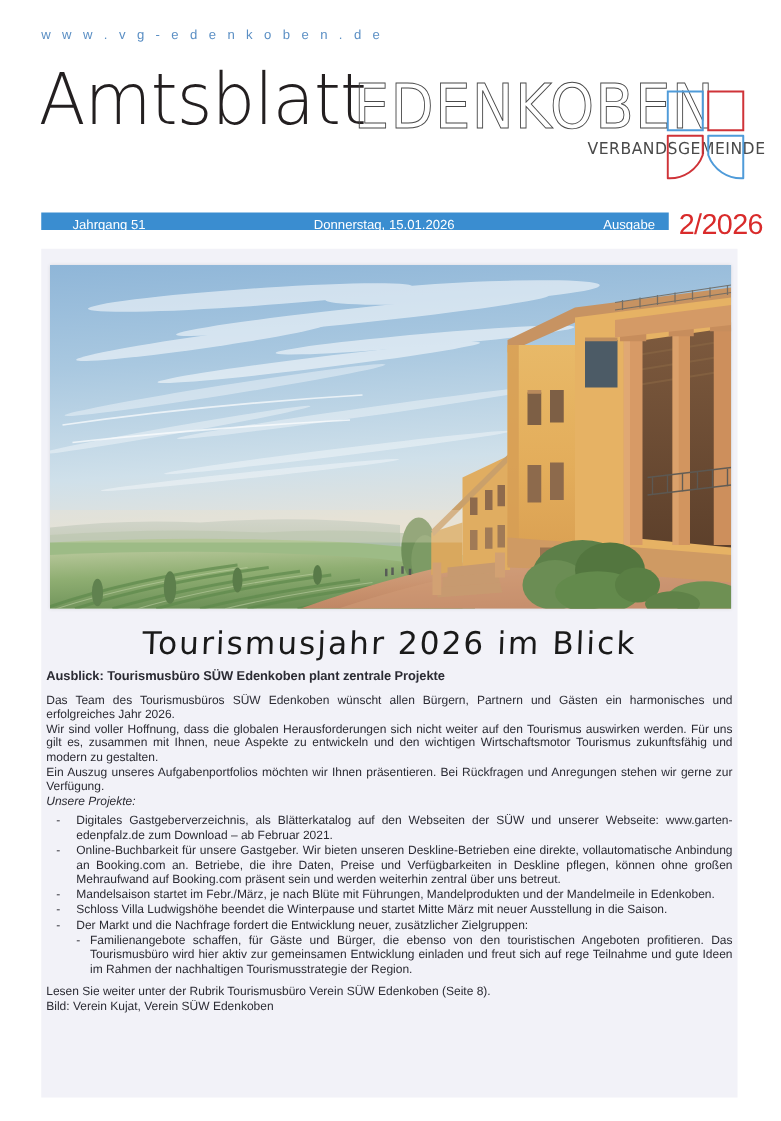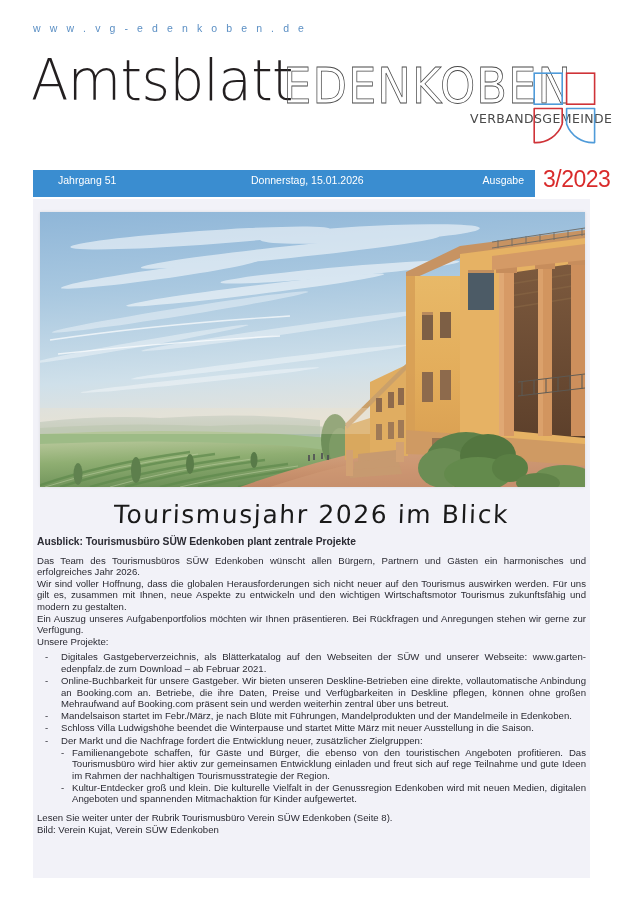--- a/index.html
+++ b/index.html
@@ -59,21 +59,21 @@
     margin-left:26px;
   }
   .crest{
     position:absolute; left:533px; top:72px;
     width:64px; height:72px;
   }
 
   
   .infobar{
     position:absolute; left:33px; top:170px;
-    width:502px; height:27px;
+    width:502px; height:14px;
     background:#3a8dd0;
     color:#ffffff;
     font-size:10.5px;
   }
   .infobar span{position:absolute;top:4px;white-space:nowrap;}
   .ib-jahrgang{left:25px;}
   .ib-date{left:218px;text-align:right;}
   .ib-ausgabe{right:11px;}
   .issue-number{
     position:absolute; left:543px; top:166px;
@@ -125,21 +125,21 @@
     letter-spacing:-0.05px;
   }
   .article p{
     margin:0 0 0 0;
     text-align:justify;
     text-justify:inter-word;
     hyphens:auto;
   }
   .article p.nojust{text-align:left;}
   .lead-block p{margin-bottom:0;}
-  .projects-label{margin-top:5px;}
+  .projects-label{margin-top:5px;font-style:italic;}
   ul.projects{
     list-style:none;
     margin:4px 0 0 0;
     padding:0;
   }
   ul.projects > li{
     position:relative;
     padding-left:24px;
     margin-bottom:0.5px;
     text-align:justify;
@@ -191,21 +191,21 @@
 
       <path d="M61.6 36.5 H33.6 V52 A28 28 0 0 0 61.6 70.6 Z" fill="none" stroke="#4f9bd9" stroke-width="1.6" stroke-linejoin="round"></path>
     </svg>
   </div>
 
   <div class="infobar">
     <span class="ib-jahrgang">Jahrgang 51</span>
     <span class="ib-date">Donnerstag, 15.01.2026</span>
     <span class="ib-ausgabe">Ausgabe</span>
   </div>
-  <div class="issue-number">3/2023</div>
+  <div class="issue-number">2/2026</div>
 
   <div class="panel"></div>
 
   <div class="photo">
     <svg viewBox="0 0 545 275" preserveAspectRatio="none" xmlns="http://www.w3.org/2000/svg">
       <defs>
         <linearGradient id="sky" x1="0" y1="0" x2="0.12" y2="1">
           <stop offset="0%" stop-color="#8fb6d8"></stop>
           <stop offset="30%" stop-color="#a9c8e0"></stop>
           <stop offset="62%" stop-color="#cfe0ea"></stop>
@@ -407,36 +407,35 @@
   </div>
 
   <div class="headline">Tourismusjahr 2026 im Blick</div>
 
   <div class="article">
 
     <p class="subhead">Ausblick: Tourismusbüro SÜW Edenkoben plant zentrale Projekte</p>
 
     <div class="lead-block">
       <p>Das Team des Tourismusbüros SÜW Edenkoben wünscht allen Bürgern, Partnern und Gästen ein harmonisches und erfolgreiches Jahr 2026.</p>
-      <p>Wir sind voller Hoffnung, dass die globalen Herausforderungen sich nicht neuer auf den Tourismus auswirken werden. Für uns gilt es, zusammen mit Ihnen, neue Aspekte zu entwickeln und den wichtigen Wirtschaftsmotor Tourismus zukunftsfähig und modern zu gestalten.</p>
+      <p>Wir sind voller Hoffnung, dass die globalen Herausforderungen sich nicht weiter auf den Tourismus auswirken werden. Für uns gilt es, zusammen mit Ihnen, neue Aspekte zu entwickeln und den wichtigen Wirtschaftsmotor Tourismus zukunftsfähig und modern zu gestalten.</p>
       <p>Ein Auszug unseres Aufgabenportfolios möchten wir Ihnen präsentieren. Bei Rückfragen und Anregungen stehen wir gerne zur Verfügung.</p>
     </div>
 
     <p class="nojust projects-label">Unsere Projekte:</p>
 
     <ul class="projects">
       <li>Digitales Gastgeberverzeichnis, als Blätterkatalog auf den Webseiten der SÜW und unserer Webseite: www.garten-edenpfalz.de zum Download – ab Februar 2021.</li>
       <li>Online-Buchbarkeit für unsere Gastgeber. Wir bieten unseren Deskline-Betrieben eine direkte, vollautomatische Anbindung an Booking.com an. Betriebe, die ihre Daten, Preise und Verfügbarkeiten in Deskline pflegen, können ohne großen Mehraufwand auf Booking.com präsent sein und werden weiterhin zentral über uns betreut.</li>
       <li>Mandelsaison startet im Febr./März, je nach Blüte mit Führungen, Mandelprodukten und der Mandelmeile in Edenkoben.</li>
       <li>Schloss Villa Ludwigshöhe beendet die Winterpause und startet Mitte März mit neuer Ausstellung in die Saison.</li>
       <li>
         <span>Der Markt und die Nachfrage fordert die Entwicklung neuer, zusätzlicher Zielgruppen:</span>
         <ul class="sub">
           <li>Familienangebote schaffen, für Gäste und Bürger, die ebenso von den touristischen Angeboten profitieren. Das Tourismusbüro wird hier aktiv zur gemeinsamen Entwicklung einladen und freut sich auf rege Teilnahme und gute Ideen im Rahmen der nachhaltigen Tourismusstrategie der Region.</li>
-          <li>Kultur-Entdecker groß und klein. Die kulturelle Vielfalt in der Genussregion Edenkoben wird mit neuen Medien, digitalen Angeboten und spannenden Mitmachaktion für Kinder aufgewertet.</li>
         </ul>
       </li>
     </ul>
 
     <div class="closing">
       <p>Lesen Sie weiter unter der Rubrik Tourismusbüro Verein SÜW Edenkoben (Seite 8).</p>
       <p>Bild: Verein Kujat, Verein SÜW Edenkoben</p>
     </div>
 
   </div>

